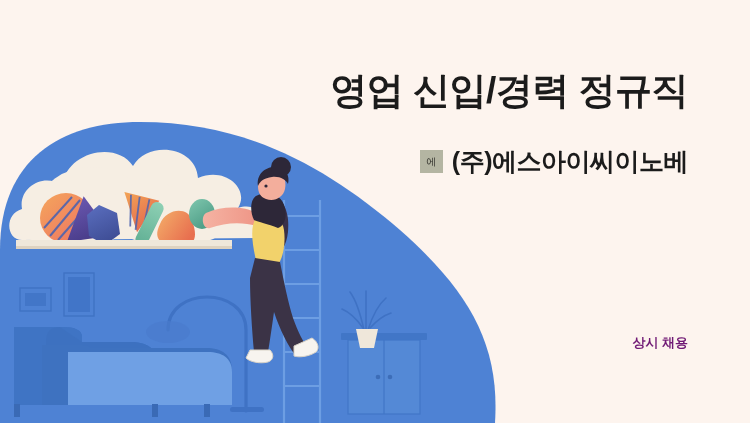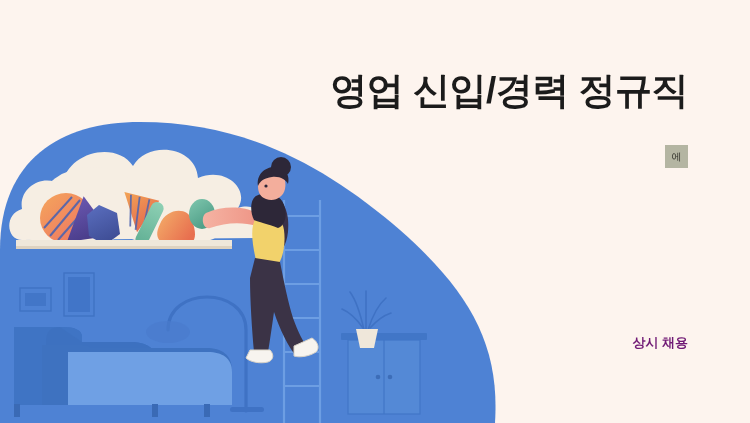--- a/index.html
+++ b/index.html
@@ -299,18 +299,19 @@
         </g>
       </g>
     </g>
   </svg>
 
   <div class="text-layer">
     <div id="job-title">영업 신입/경력 정규직</div>
 
     <div id="company-row">
       <span id="company-badge">에</span>
+      <span id="company-name">(주)에스아이씨이노베</span>
     </div>
 
     <div id="hiring-status">상시 채용</div>
   </div>
 
 </div>
 
 </body></html>

